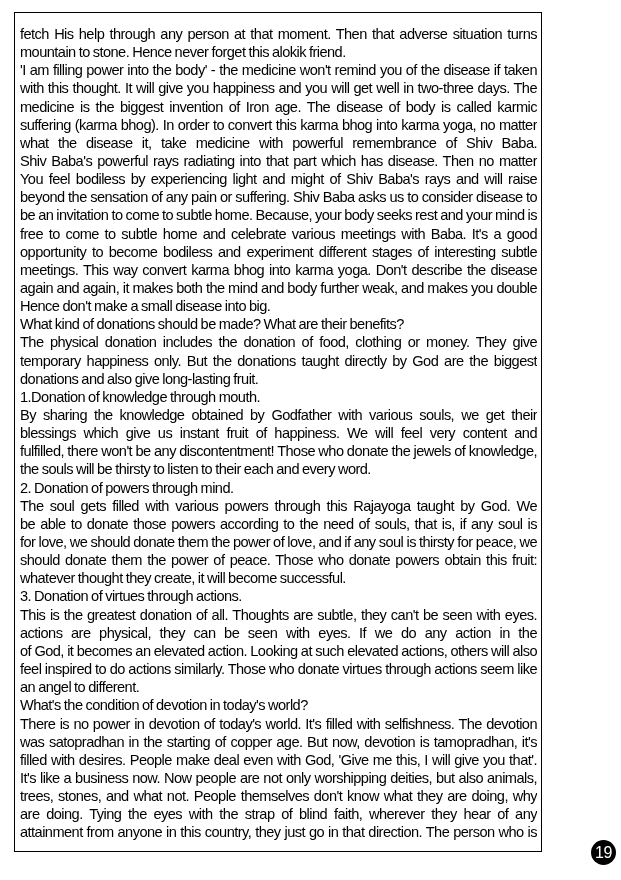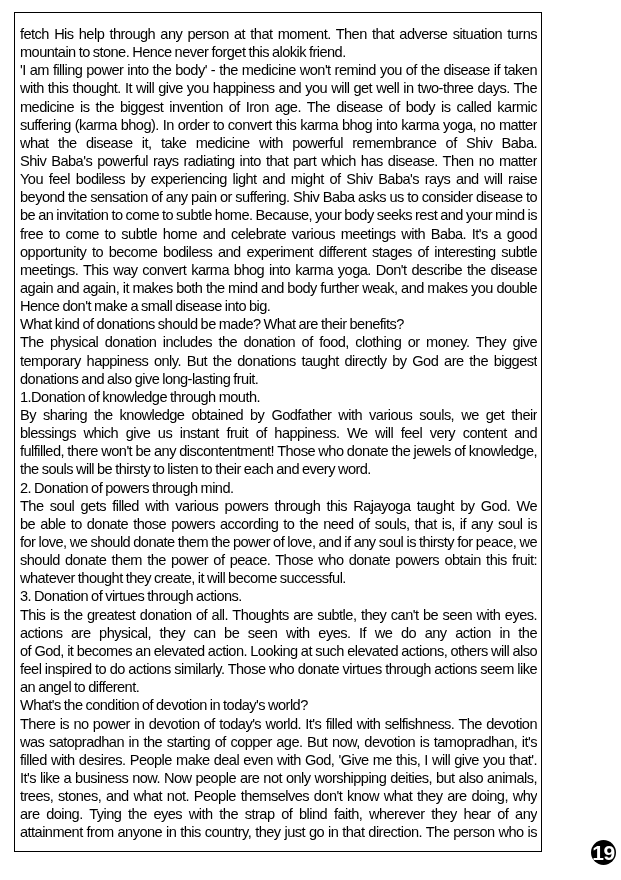--- a/index.html
+++ b/index.html
@@ -45,22 +45,22 @@
   .page-badge {
     position: absolute;
     left: 591px;
     top: 840px;
     width: 25px;
     height: 25px;
     border-radius: 50%;
     background: #000;
     color: #fff;
     font-family: "Liberation Sans", sans-serif;
-    font-weight: bold;
-    font-size: 21px;
+    font-weight: normal;
+    font-size: 16px;
     line-height: 25px;
     text-align: center;
     letter-spacing: -0.5px;
   }
 </style>
 </head>
 <body>
 
 <div class="page-frame">
   <div id="text-body">

